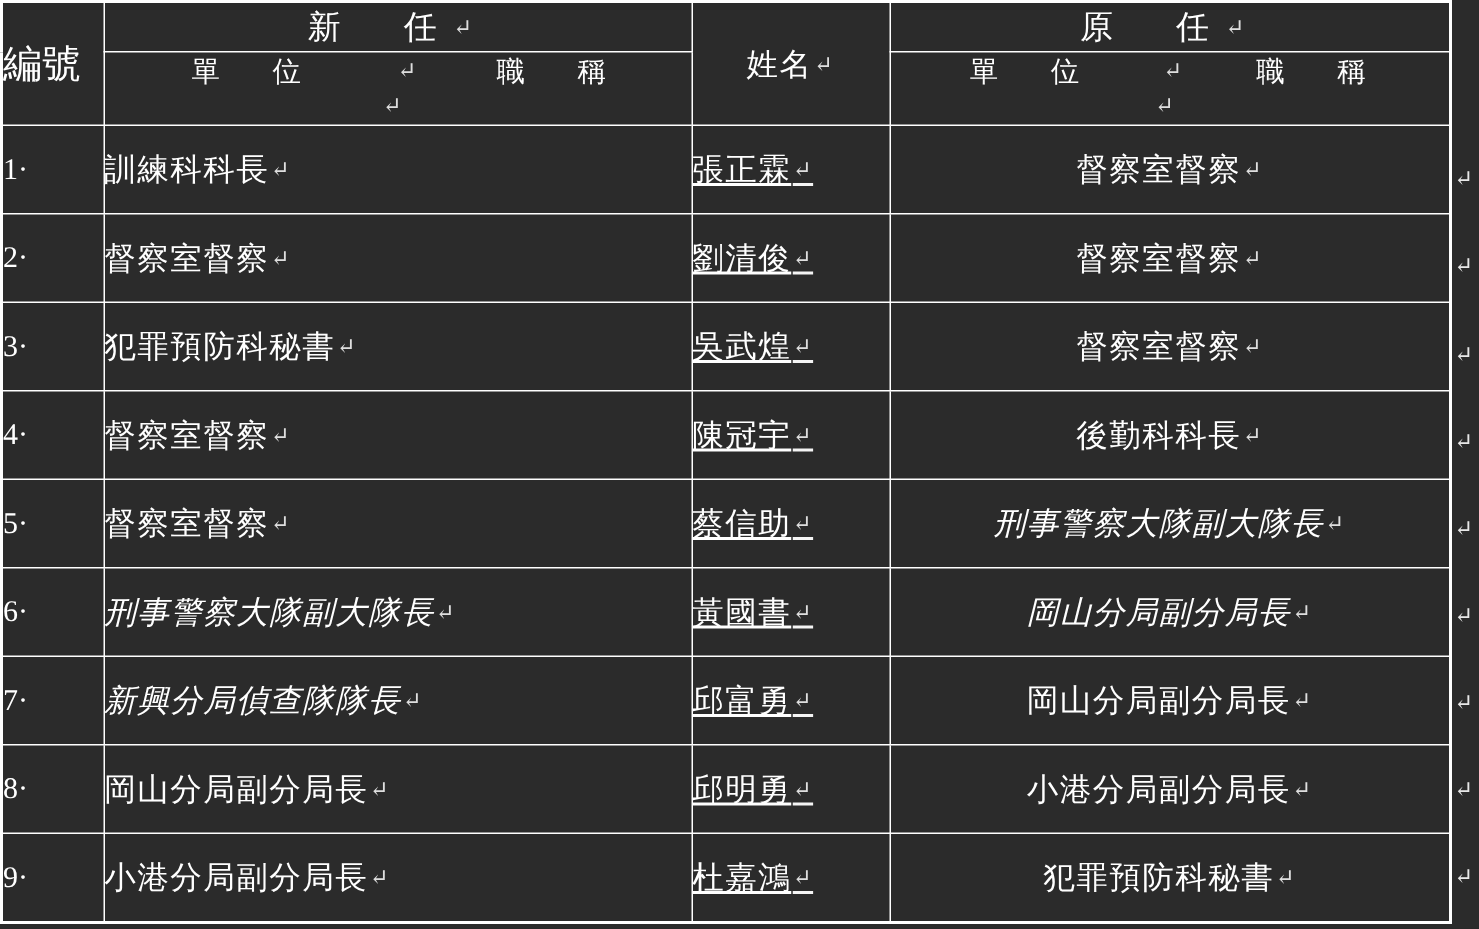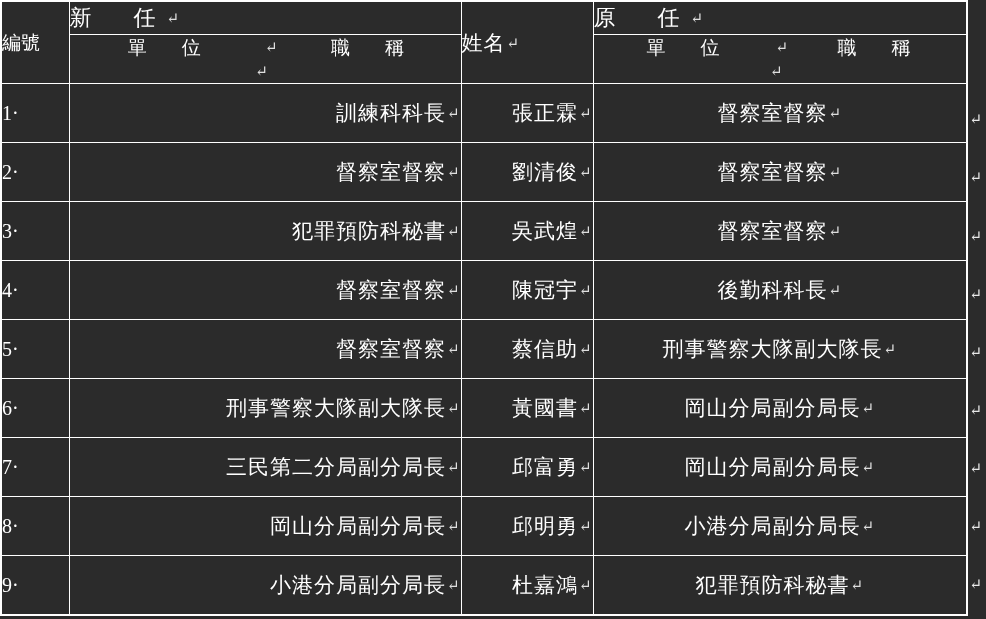--- a/index.html
+++ b/index.html
@@ -32,62 +32,63 @@
   }
   table.doc-table td, table.doc-table th {
     border: 1px solid #ffffff;
     padding: 0;
     vertical-align: middle;
     font-weight: normal;
     color: #ffffff;
     background: #2b2b2b;
   }
   .hdr-group {
-    text-align: left;
+    text-align: center;
     font-size: 22px;
     letter-spacing: 10px;
     height: 32px;
     padding: 2px 0 2px 10px;
   }
   .hdr-sub {
     text-align: center;
     font-size: 19px;
     letter-spacing: 8px;
     height: 32px;
     padding: 2px 0 2px 8px;
   }
   .hdr-no {
     text-align: left;
-    font-size: 19px;
+    font-size: 26px;
     padding-left: 4px;
     vertical-align: bottom;
     padding-bottom: 4px;
   }
   .hdr-name {
-    text-align: left;
+    text-align: center;
     font-size: 21px;
     letter-spacing: 1px;
   }
   .cell-no {
     text-align: left;
     font-size: 20px;
     padding-left: 6px;
     height: 58px;
   }
   .cell-unit {
-    text-align: right;
+    text-align: left;
     font-size: 21px;
     height: 58px;
     letter-spacing: 1px;
   }
   .cell-name {
-    text-align: right;
-    font-size: 21px;
-    height: 58px;
-    letter-spacing: 1px;
+    text-align: left;
+    font-size: 21px;
+    height: 58px;
+    letter-spacing: 1px;
+    text-decoration: underline;
   }
   .cell-orig {
     text-align: center;
     font-size: 21px;
     height: 58px;
     letter-spacing: 1px;
   }
   
   .pmark {
     font-size: 15px;
@@ -112,21 +113,21 @@
     display: inline-block;
     width: 6px;
     text-align: left;
     font-size: 20px;
     color: #ffffff;
   }
   .col-no { width: 68px; }
   .col-unit { width: 392px; }
   .col-name { width: 132px; }
   .col-orig { width: 374px; }
-  .nowrap { white-space: nowrap; }
+  .nowrap { white-space: nowrap; font-style: italic; }
 </style>
 </head>
 <body>
 
 <div class="page">
 
   <table class="doc-table">
     <colgroup>
       <col class="col-no">
       <col class="col-unit">
@@ -189,21 +190,21 @@
         <td class="cell-orig nowrap"><span>刑事警察大隊副大隊長</span><span class="pmark">↵</span></td>
       </tr>
       <tr>
         <td class="cell-no"><span>6</span><span class="dot">·</span></td>
         <td class="cell-unit nowrap"><span>刑事警察大隊副大隊長</span><span class="pmark">↵</span></td>
         <td class="cell-name"><span>黃國書</span><span class="pmark">↵</span></td>
         <td class="cell-orig nowrap"><span>岡山分局副分局長</span><span class="pmark">↵</span></td>
       </tr>
       <tr>
         <td class="cell-no"><span>7</span><span class="dot">·</span></td>
-        <td class="cell-unit nowrap"><span>三民第二分局副分局長</span><span class="pmark">↵</span></td>
+        <td class="cell-unit nowrap"><span>新興分局偵查隊隊長</span><span class="pmark">↵</span></td>
         <td class="cell-name"><span>邱富勇</span><span class="pmark">↵</span></td>
         <td class="cell-orig"><span>岡山分局副分局長</span><span class="pmark">↵</span></td>
       </tr>
       <tr>
         <td class="cell-no"><span>8</span><span class="dot">·</span></td>
         <td class="cell-unit"><span>岡山分局副分局長</span><span class="pmark">↵</span></td>
         <td class="cell-name"><span>邱明勇</span><span class="pmark">↵</span></td>
         <td class="cell-orig"><span>小港分局副分局長</span><span class="pmark">↵</span></td>
       </tr>
       <tr>

